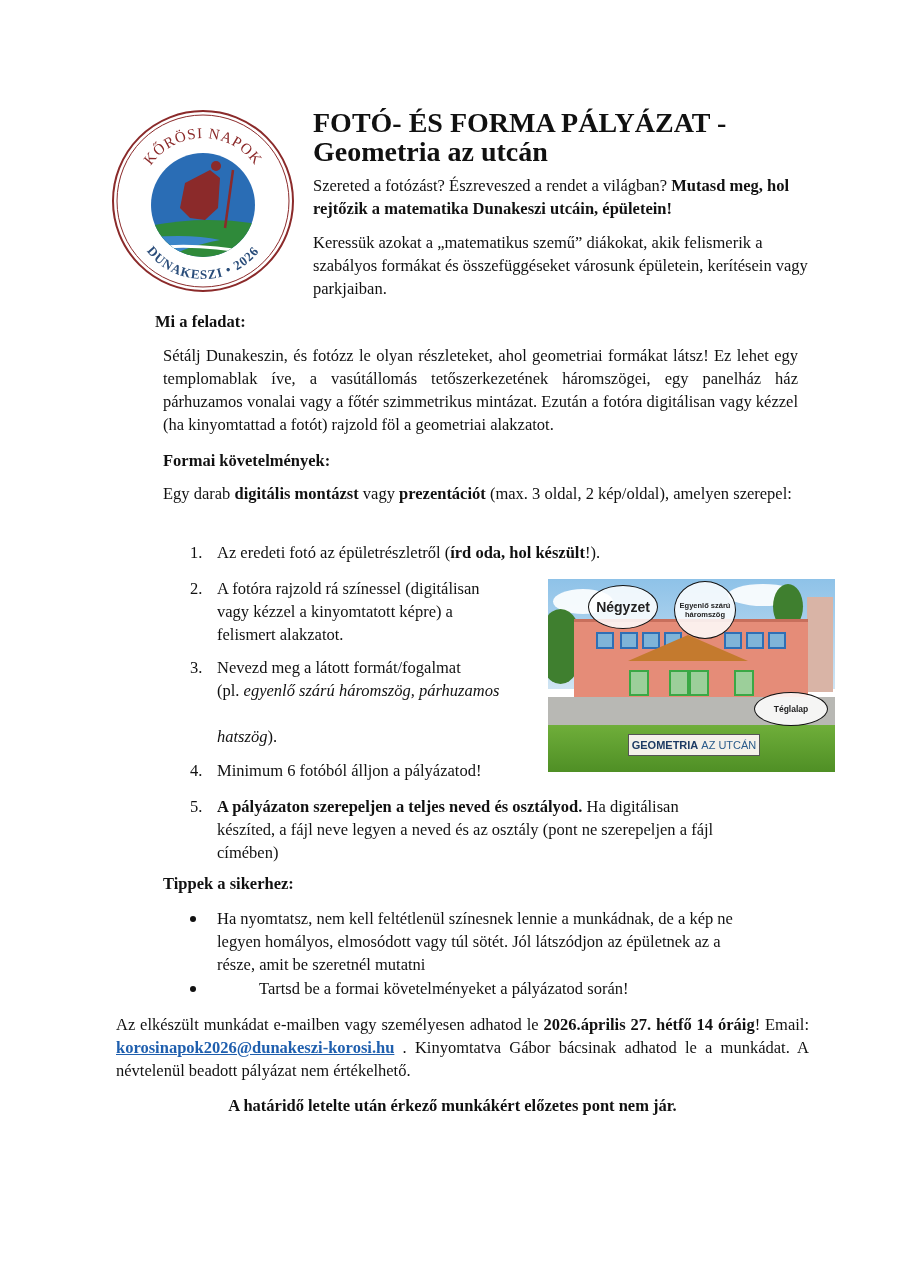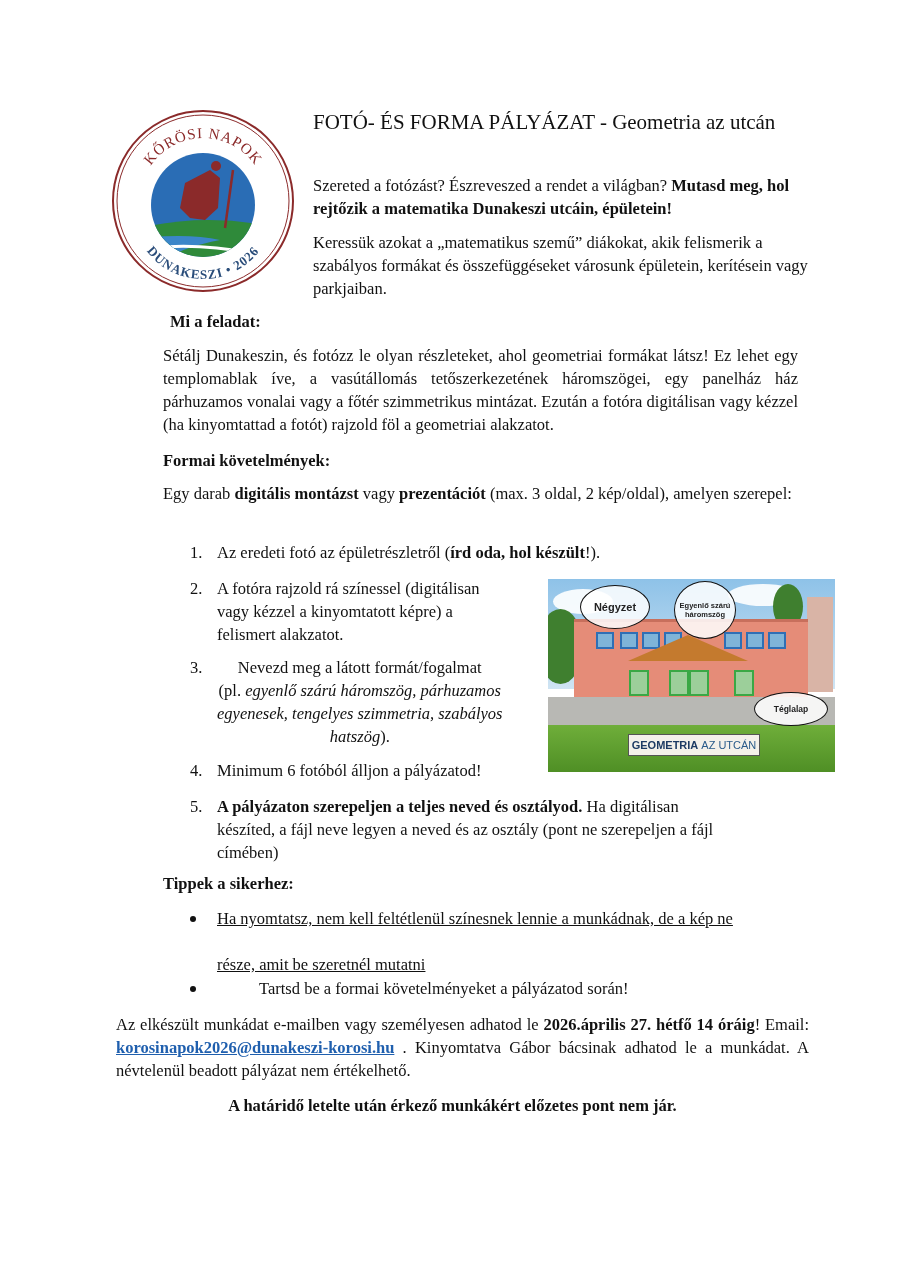--- a/index.html
+++ b/index.html
@@ -4,27 +4,27 @@
 <style>
   html, body { margin: 0; padding: 0; background: #ffffff; }
   body {
     width: 905px; height: 1280px; position: relative; overflow: hidden;
     font-family: "Liberation Serif", serif; color: #111;
   }
   .abs { position: absolute; }
   .logo { left: 110px; top: 108px; width: 186px; height: 186px; }
   .title {
     left: 313px; top: 108px; width: 480px;
-    font-size: 21px; font-weight: normal; line-height: 29px;
+    font-size: 28px; font-weight: bold; line-height: 29px;
   }
   .intro1 { left: 313px; top: 174px; width: 500px; font-size: 16.5px; line-height: 23px; }
   .intro2 { left: 313px; top: 231px; width: 500px; font-size: 16.5px; line-height: 23px; }
   .h { font-weight: bold; font-size: 16.5px; }
   .p { font-size: 16.5px; line-height: 23px; text-align: justify; }
-  .task-h { left: 170px; top: 312px; }
+  .task-h { left: 155px; top: 312px; }
   .task-p { left: 163px; top: 344px; width: 635px; }
   .form-h { left: 163px; top: 451px; }
   .form-p { left: 163px; top: 482px; width: 635px; text-align: left; }
   ol { margin: 0; padding: 0; list-style: none; }
   .li { position: absolute; font-size: 16.5px; line-height: 23px; }
   .li .num { position: absolute; left: 0; top: 0; }
   .li .txt { position: absolute; left: 27px; top: 0; }
   b { font-weight: bold; }
   i { font-style: italic; }
   .tips-h { left: 163px; top: 874px; }
@@ -106,24 +106,24 @@
   <li class="li" style="left:190px; top:577px; width:350px;">
     <span class="num">2.</span>
     <span class="txt" style="white-space:nowrap;">
       <span>A fotóra rajzold rá színessel (digitálisan</span><br>
       <span>vagy kézzel a kinyomtatott képre) a</span><br>
       <span>felismert alakzatot.</span>
     </span>
   </li>
   <li class="li" style="left:190px; top:656px; width:350px;">
     <span class="num">3.</span>
-    <span class="txt" style="white-space:nowrap;text-align:center;">
+    <span class="txt" style="white-space:nowrap;">
       <span>Nevezd meg a látott formát/fogalmat</span><br>
       <span>(pl. </span><i>egyenlő szárú háromszög, párhuzamos</i><br>
-      <i>egyenesek, tengelyes szimmetria, szabályos</i><br>
+      <br>
       <i>hatszög</i><span>).</span>
     </span>
   </li>
   <li class="li" style="left:190px; top:759px; width:350px;">
     <span class="num">4.</span>
     <span class="txt" style="white-space:nowrap;">Minimum 6 fotóból álljon a pályázatod!</span>
   </li>
   <li class="li" style="left:190px; top:795px; width:620px;">
     <span class="num">5.</span>
     <span class="txt" style="white-space:nowrap;">
@@ -150,36 +150,36 @@
     <div class="win" style="left:172px; top:10px;"></div>
     <div class="win" style="left:194px; top:10px;"></div>
     <div class="gwin" style="left:55px; top:48px;"></div>
     <div class="gwin" style="left:95px; top:48px;"></div>
     <div class="gwin" style="left:115px; top:48px;"></div>
     <div class="gwin" style="left:160px; top:48px;"></div>
   </div>
   <div class="roof"></div>
   <div class="road"></div>
   <div class="grass"></div>
-  <div class="bubble" style="left:32px; top:6px; width:68px; height:42px; font-size:11px;text-align:right;">Négyzet</div>
+  <div class="bubble" style="left:40px; top:6px; width:68px; height:42px; font-size:14px;text-align:right;">Négyzet</div>
   <div class="bubble" style="left:126px; top:2px; width:60px; height:56px; font-size:7.5px; line-height:9px;">Egyenlő szárú háromszög</div>
   <div class="bubble" style="left:206px; top:113px; width:72px; height:32px; font-size:8.5px;">Téglalap</div>
   <div class="banner">
     <b>GEOMETRIA</b>
     <span class="rest">AZ UTCÁN</span>
   </div>
 </div>
 
 <div class="abs h tips-h">Tippek a sikerhez:</div>
 <ul style="margin:0; padding:0; list-style:none;">
   <li class="bullet" style="left:190px; top:907px; width:620px;">
     <span class="dot"></span>
-    <span class="txt" style="white-space:nowrap;text-decoration:underline;">
+    <span class="txt" style="white-space:nowrap;">
       <span>Ha nyomtatsz, nem kell feltétlenül színesnek lennie a munkádnak, de a kép ne</span><br>
-      <br>
+      <span>legyen homályos, elmosódott vagy túl sötét. Jól látszódjon az épületnek az a</span><br>
       <span>része, amit be szeretnél mutatni</span>
     </span>
   </li>
   <li class="bullet" style="left:190px; top:977px; width:620px;">
     <span class="dot"></span>
     <span class="txt" style="white-space:nowrap;margin-left:42px;">Tartsd be a formai követelményeket a pályázatod során!</span>
   </li>
 </ul>
 
 <div class="abs closing">

